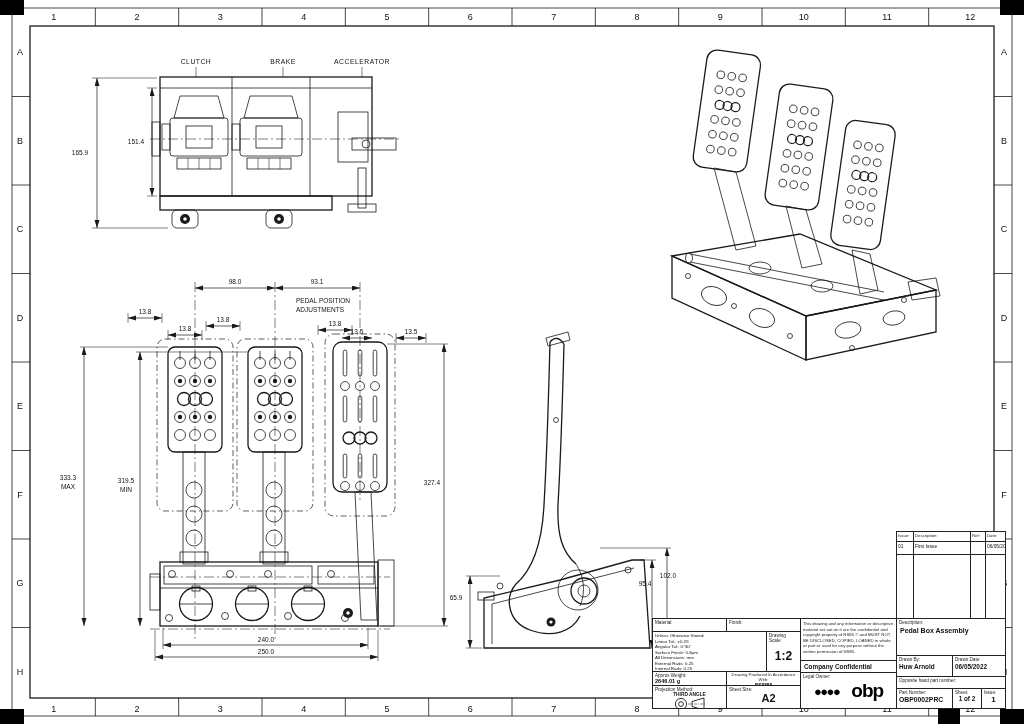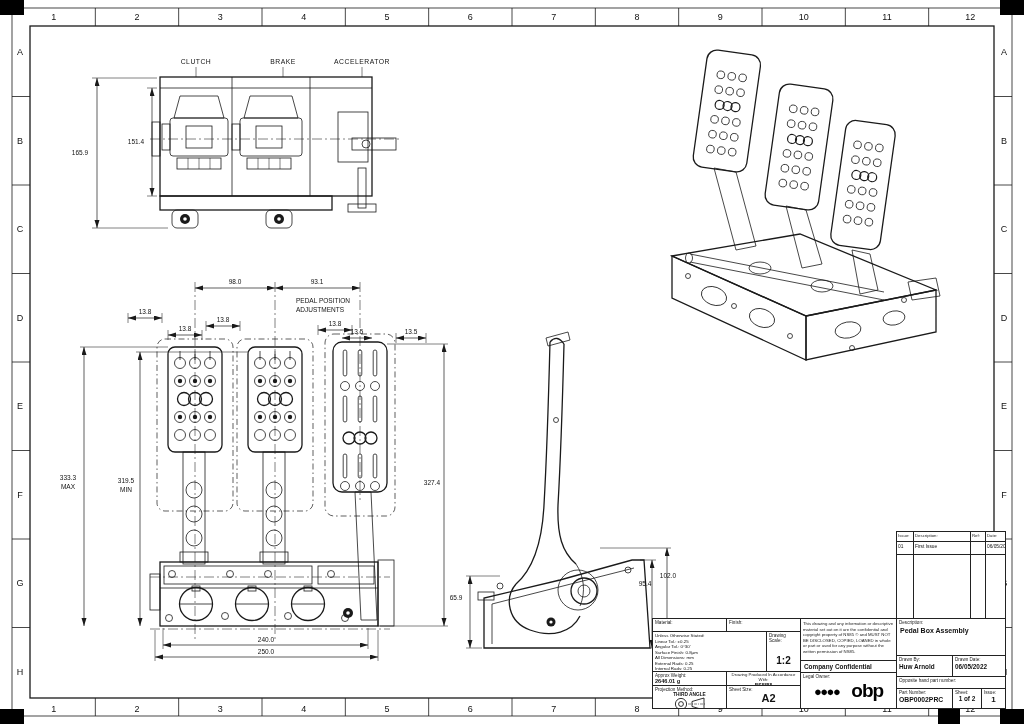--- a/index.html
+++ b/index.html
@@ -521,21 +521,21 @@
       <div>Angular Tol.: 0°30'</div>
       <div>Surface Finish: 0.8µm</div>
       <div>All Dimensions: mm</div>
       <div>External Rads: 0.25</div>
       <div>Internal Rads: 0.25</div>
       <div class="b">BREAK SHARP EDGES</div>
     </div>
   </div>
   <div class="cell" style="left:766px;top:631px;width:35px;height:41px">
     <div class="lab">Drawing Scale:</div>
-    <div class="b ctr" style="font-size:10px;margin-top:11px">1:2</div>
+    <div class="b ctr" style="font-size:12px;margin-top:5px">1:2</div>
   </div>
   <div class="cell" style="left:652px;top:671px;width:75px;height:15px">
     <div class="lab">Approx Weight:</div>
     <div class="b" style="font-size:5.6px;padding:0 2px">2646.01 g</div>
   </div>
   <div class="cell" style="left:726px;top:671px;width:75px;height:15px">
     <div class="lab ctr" style="font-size:4.3px">Drawing Produced In Accordance With:</div>
     <div class="b ctr" style="font-size:4.8px">BS8888</div>
   </div>
   <div class="cell" style="left:652px;top:685px;width:75px;height:24px">

